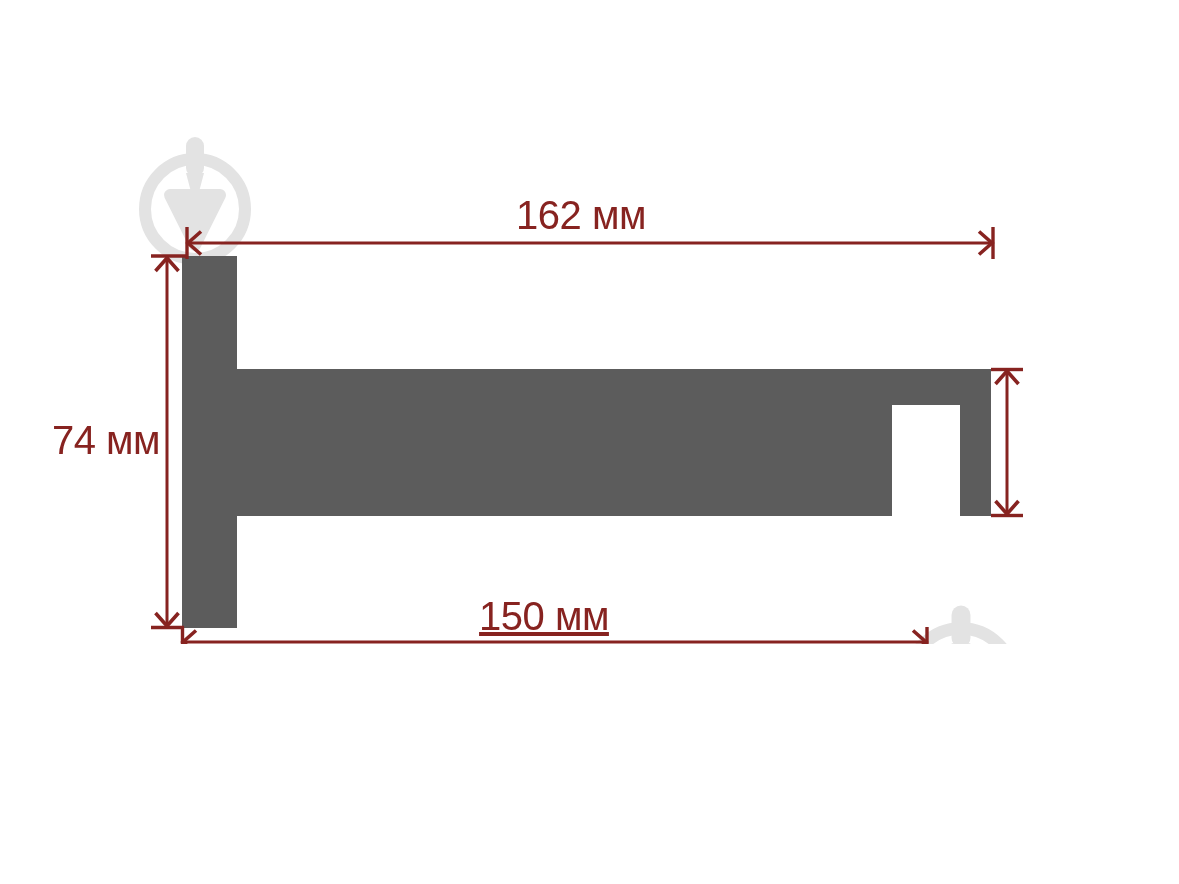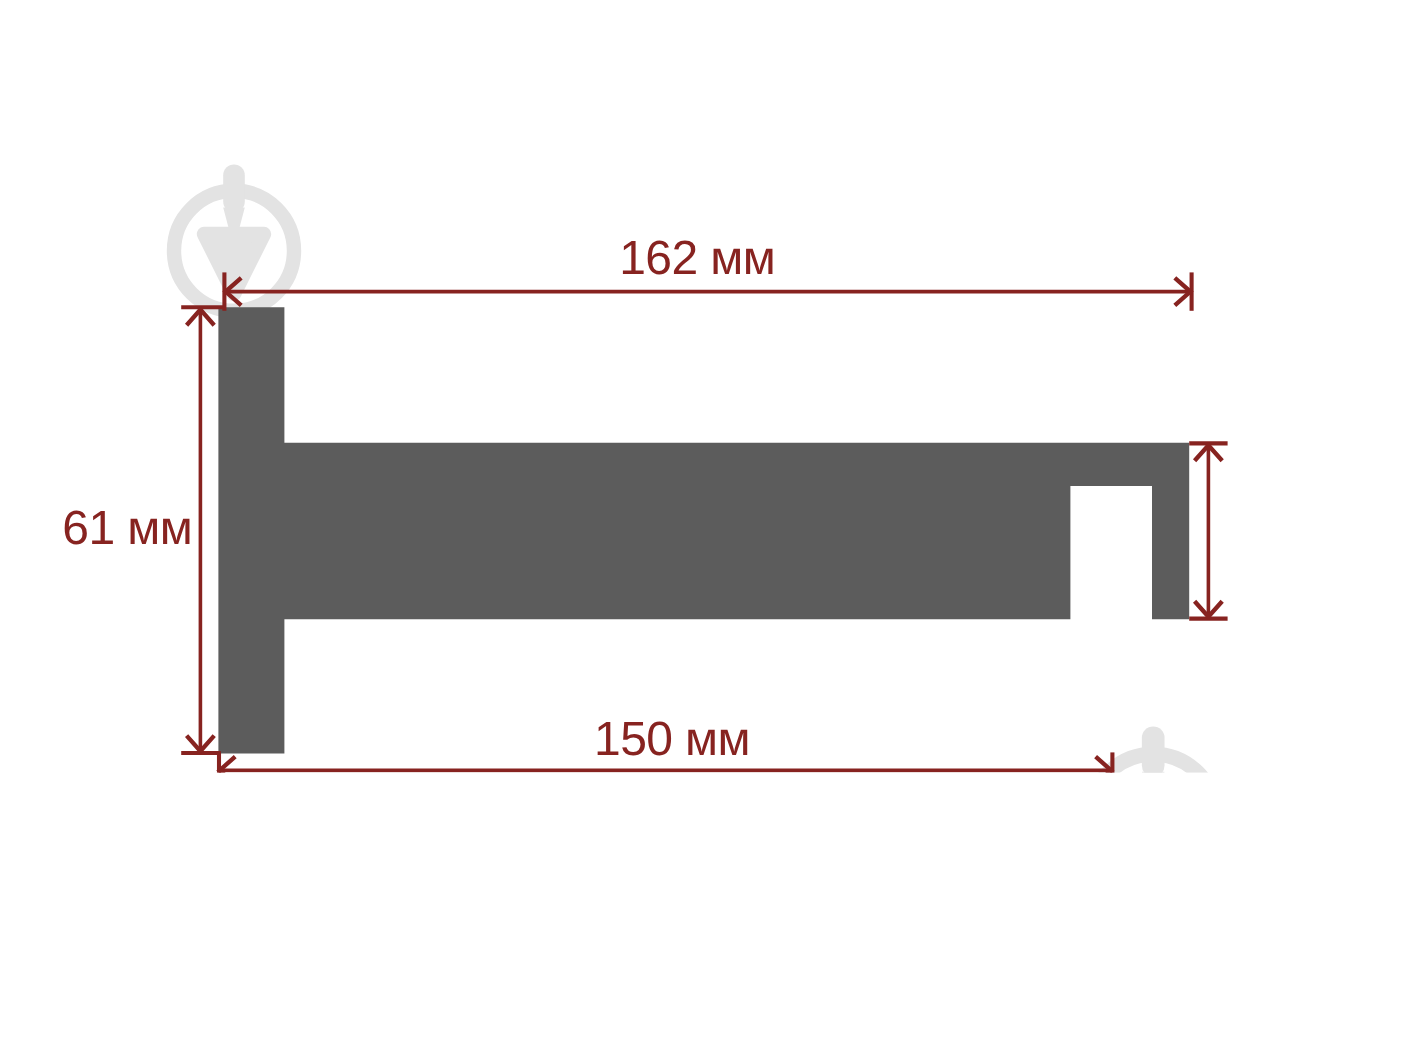--- a/index.html
+++ b/index.html
@@ -64,21 +64,21 @@
     color: var(--dimension, #872320);
     font-size: 40px;
     line-height: 1.05;
     text-align: center;
     white-space: nowrap;
     letter-spacing: -0.5px;
   }
   .dim-label.top    { left: 431px; top: 194px; width: 300px; }
   .dim-label.left   { left: 26px;  top: 419px; width: 160px; }
   .dim-label.right  { left: 985px; top: 419px; width: 160px; }
-  .dim-label.bottom { left: 410px; top: 595px; width: 300px; }
+  .dim-label.bottom { left: 394px; top: 595px; width: 300px; text-decoration: underline; }
 </style>
 </head>
 <body>
 
 <div class="canvas">
 
   <svg class="diagram" width="1179" height="884" viewBox="0 0 1179 884">
 
     <defs>
       <g id="wm-logo">
@@ -121,16 +121,16 @@
     <g>
       <line class="dim-line" x1="1007" y1="370" x2="1007" y2="515"></line>
       <line class="dim-tick" x1="991" y1="369.5" x2="1023" y2="369.5"></line>
       <line class="dim-tick" x1="991" y1="515.5" x2="1023" y2="515.5"></line>
       <polyline class="dim-arrow" points="995.5,384 1007,371 1018.5,384"></polyline>
       <polyline class="dim-arrow" points="995.5,501 1007,514 1018.5,501"></polyline>
     </g>
   </svg>
 
   <div class="dim-label top">162 мм</div>
-  <div class="dim-label left">61 мм</div>
+  <div class="dim-label left">74 мм</div>
   <div class="dim-label bottom">150 мм</div>
 
 </div>
 
 </body></html>

